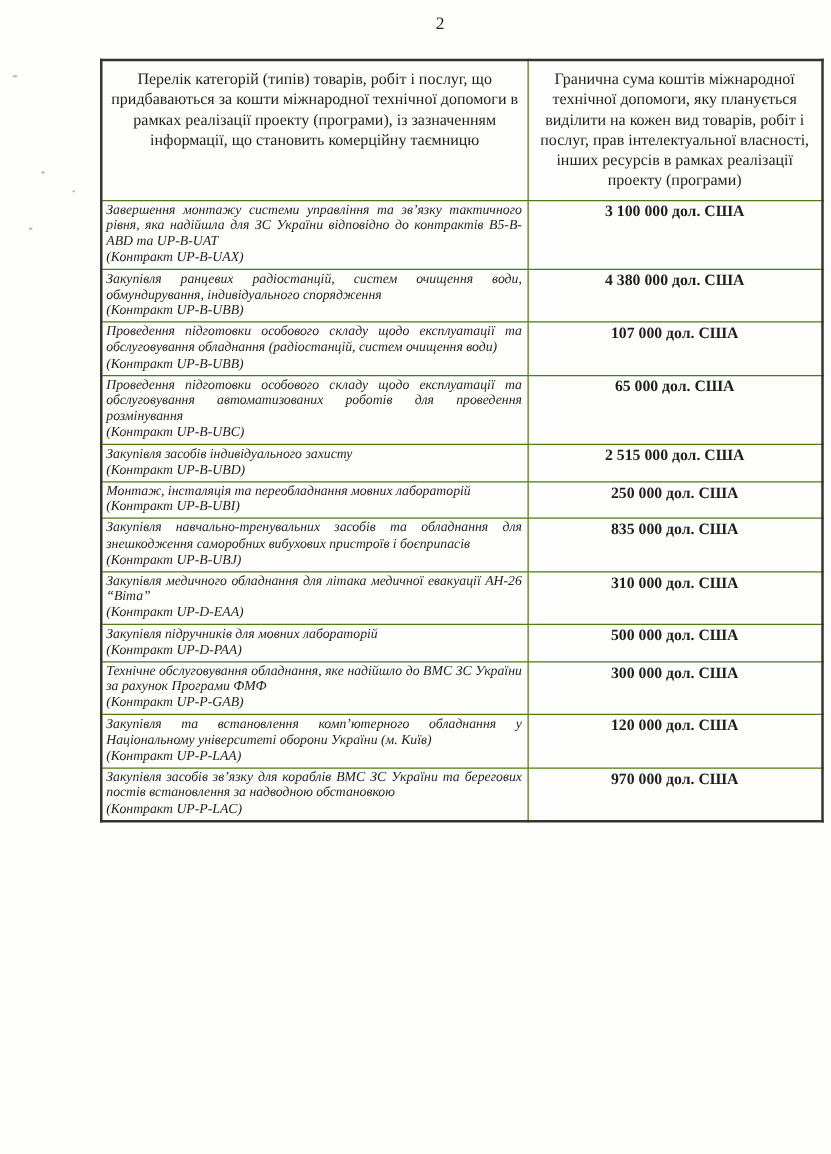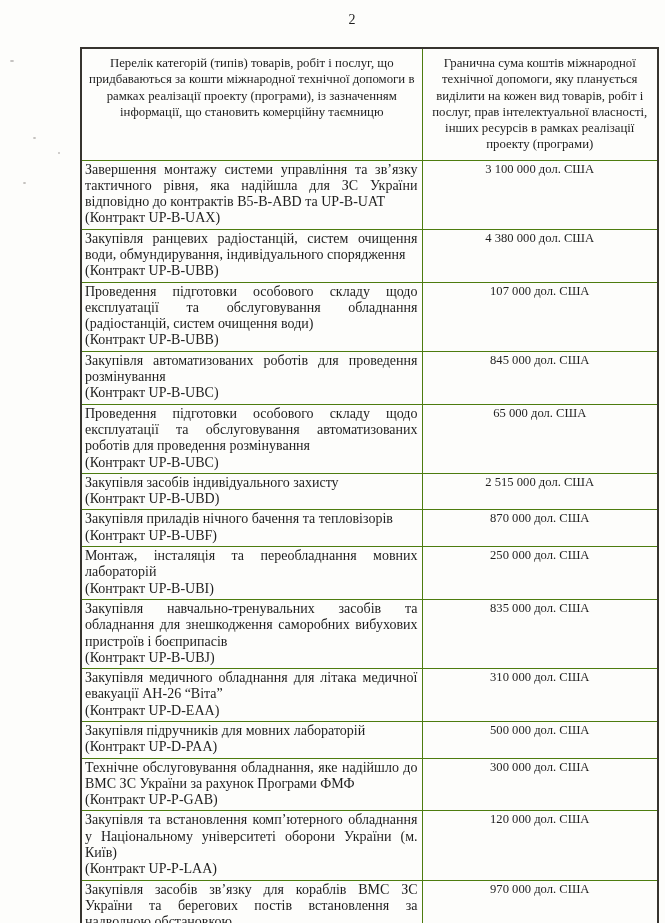--- a/index.html
+++ b/index.html
@@ -40,37 +40,39 @@
   }
   table.doc-table { border: 2px solid #37342f; }
   thead th {
     font-weight: normal;
     text-align: center;
     font-size: 12.8px;
     line-height: 1.27;
     padding: 6px 7px 7px 7px;
   }
   td.desc-cell {
-    font-size: 14px;
+    font-size: 11px;
     line-height: 1.165;
     padding: 1px 4px 2px 3px;
+    font-style: italic;
   }
   td.desc-cell .desc {
     text-align: justify;
     text-justify: inter-word;
   }
   td.desc-cell .contract {
     text-align: left;
   }
   td.amount-cell {
     font-size: 12.6px;
     line-height: 1.165;
     text-align: center;
     padding: 1px 4px;
     white-space: nowrap;
+    font-weight: bold;
   }
   .speck {
     position: absolute;
     background: #8f8d89;
     border-radius: 50%;
     opacity: 0.55;
   }
 </style>
 </head>
 <body>
@@ -111,45 +113,31 @@
   </tr>
         <tr>
     <td class="desc-cell">
       <div class="desc">Проведення підготовки особового складу щодо експлуатації та обслуговування обладнання (радіостанцій, систем очищення води)</div>
       <div class="contract">(Контракт UP-B-UBB)</div>
     </td>
     <td class="amount-cell">107 000 дол. США</td>
   </tr>
         <tr>
     <td class="desc-cell">
-      <div class="desc">Закупівля автоматизованих роботів для проведення розмінування</div>
-      <div class="contract">(Контракт UP-B-UBC)</div>
-    </td>
-    <td class="amount-cell">845 000 дол. США</td>
-  </tr>
-        <tr>
-    <td class="desc-cell">
       <div class="desc">Проведення підготовки особового складу щодо експлуатації та обслуговування автоматизованих роботів для проведення розмінування</div>
       <div class="contract">(Контракт UP-B-UBC)</div>
     </td>
     <td class="amount-cell">65 000 дол. США</td>
   </tr>
         <tr>
     <td class="desc-cell">
       <div class="desc">Закупівля засобів індивідуального захисту</div>
       <div class="contract">(Контракт UP-B-UBD)</div>
     </td>
     <td class="amount-cell">2 515 000 дол. США</td>
-  </tr>
-        <tr>
-    <td class="desc-cell">
-      <div class="desc">Закупівля приладів нічного бачення та тепловізорів</div>
-      <div class="contract">(Контракт UP-B-UBF)</div>
-    </td>
-    <td class="amount-cell">870 000 дол. США</td>
   </tr>
         <tr>
     <td class="desc-cell">
       <div class="desc">Монтаж, інсталяція та переобладнання мовних лабораторій</div>
       <div class="contract">(Контракт UP-B-UBI)</div>
     </td>
     <td class="amount-cell">250 000 дол. США</td>
   </tr>
         <tr>
     <td class="desc-cell">

